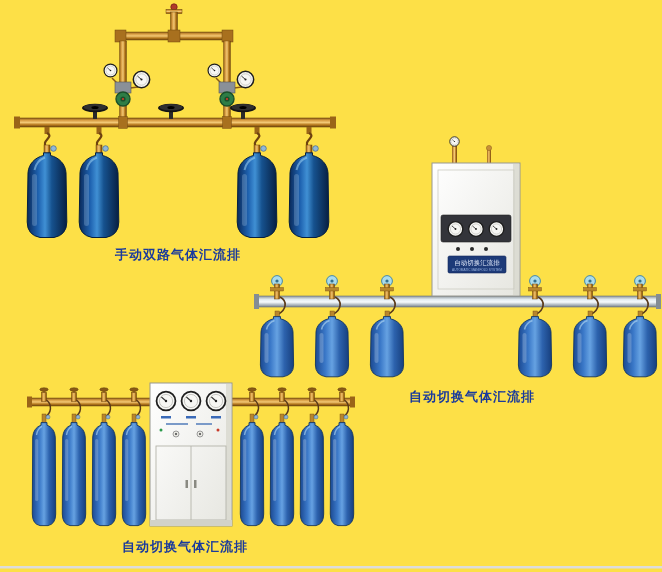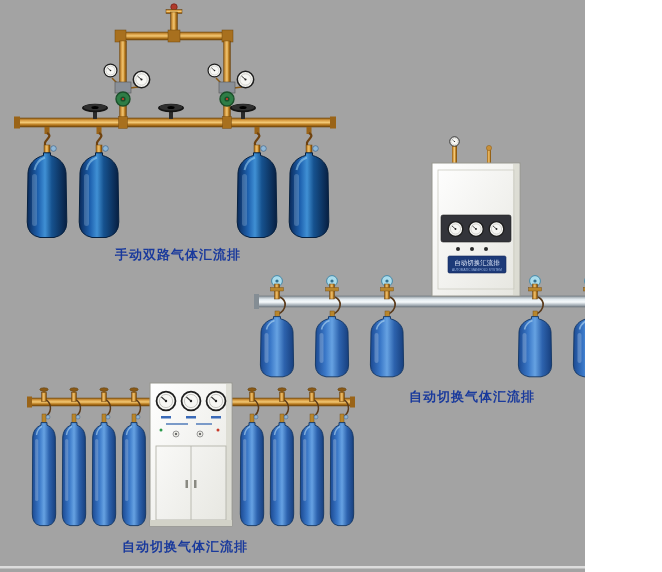--- a/index.html
+++ b/index.html
@@ -1,16 +1,16 @@
 <!DOCTYPE html>
 <html><head>
 <meta charset="utf-8">
 <style>
   html,body{margin:0;padding:0;background:#ffffff;}
-  .stage{position:relative;width:585px;height:572px;background:#a3a3a3;overflow:hidden;
+  .stage{position:relative;width:662px;height:572px;background:#fde047;overflow:hidden;
          font-family:"Liberation Sans",sans-serif;}
   .art{position:absolute;left:0;top:0;display:block;}
   .caption{position:absolute;text-align:center;font-weight:bold;font-size:13px;
            letter-spacing:1px;color:#1a3a9c;}
 </style>
 </head>
 <body>
 
 <div class="stage">
 

